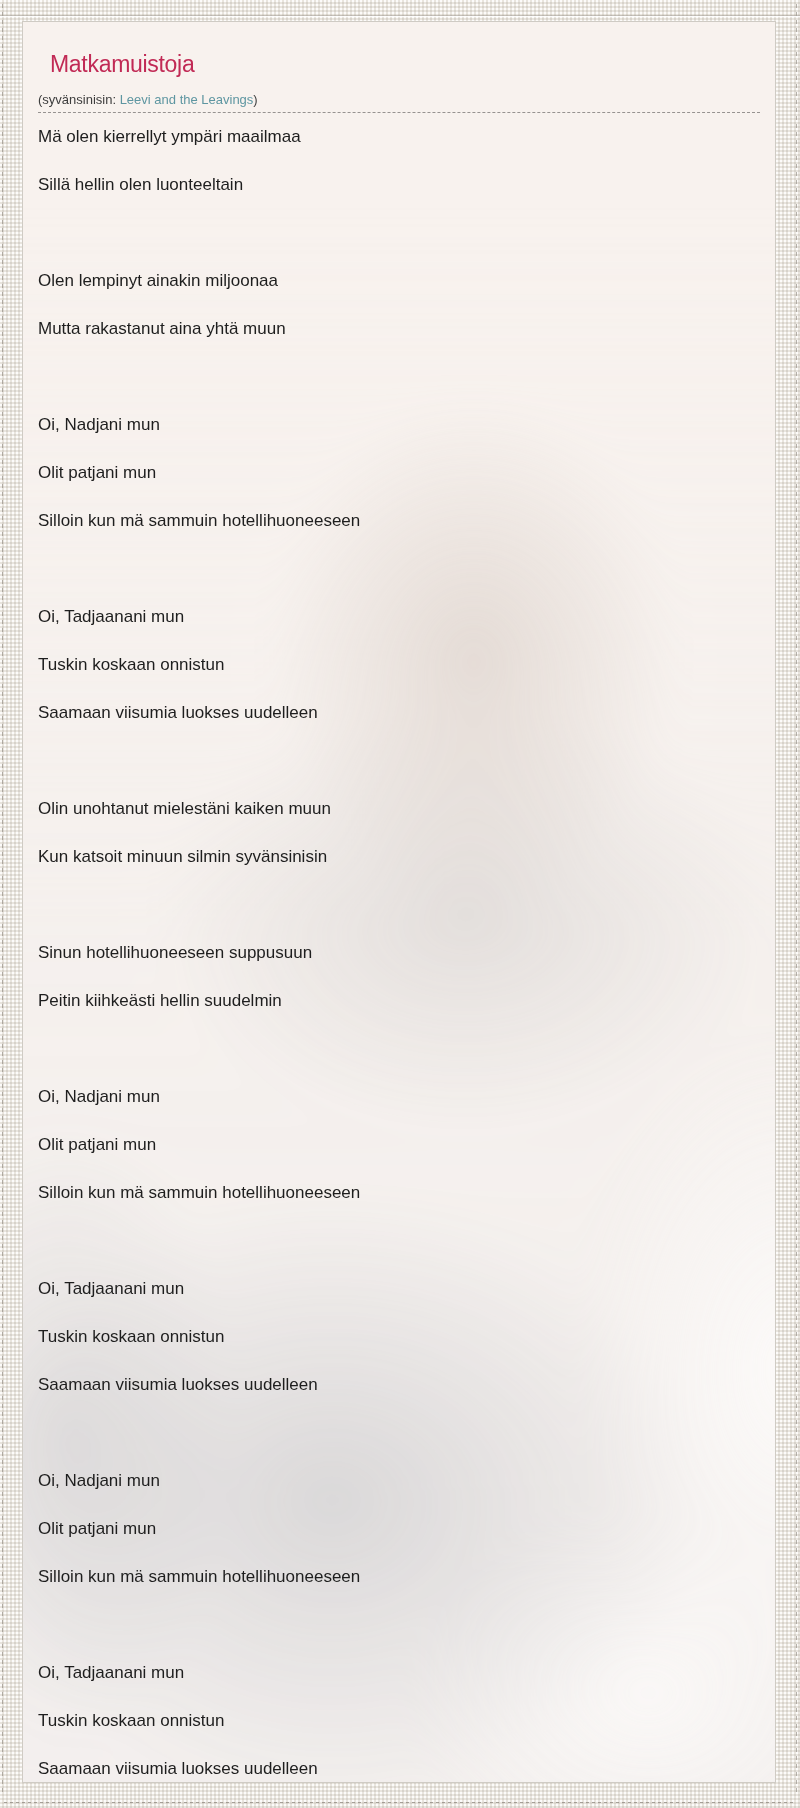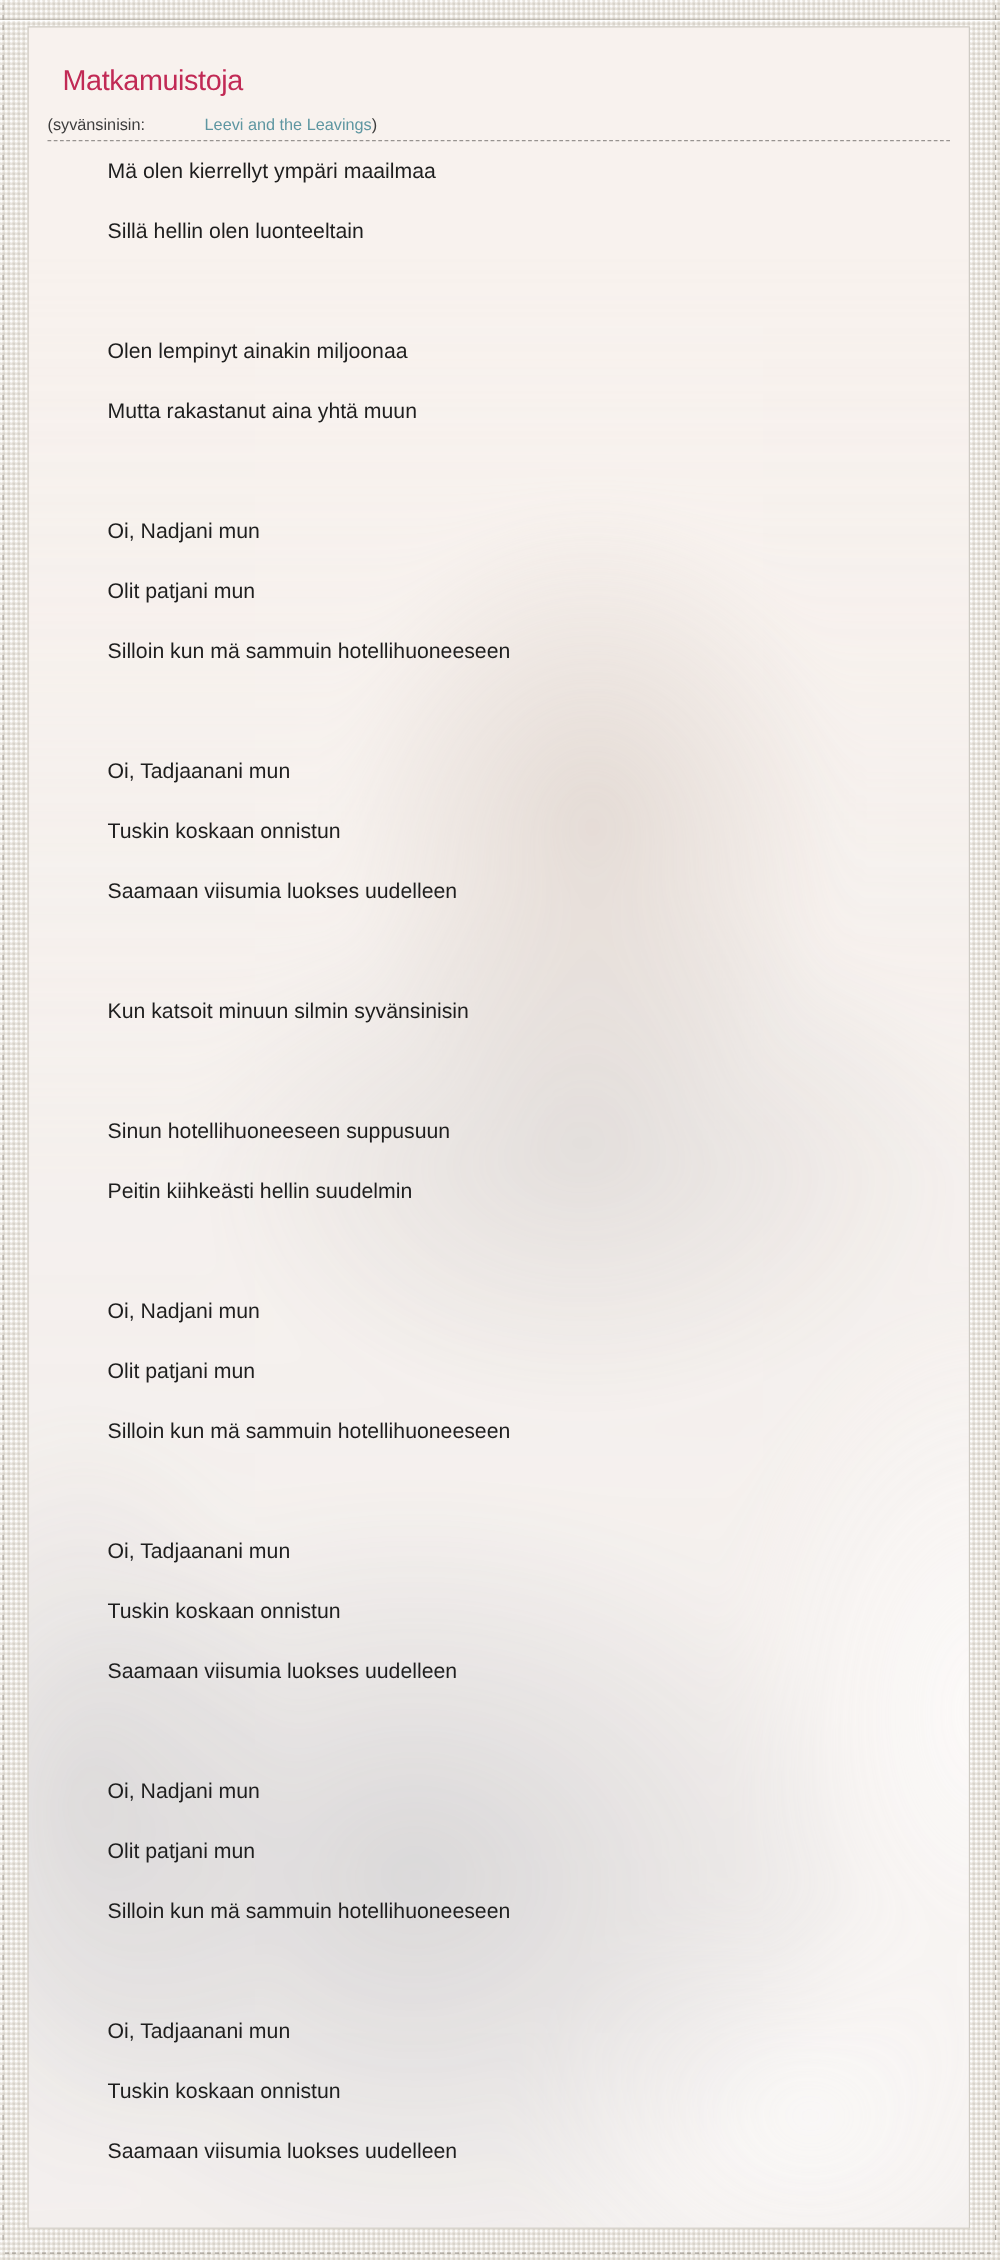--- a/index.html
+++ b/index.html
@@ -41,23 +41,23 @@
       linear-gradient(180deg, rgba(248,242,238,0) 0%, rgba(240,238,237,0.45) 45%, rgba(235,235,237,0.55) 100%);
     filter:blur(16px);
     opacity:0.75;
   }
   .inner{position:relative;padding:16px 15px 0 15px;}
   .title{
     margin:12px;font-size:23px;line-height:29px;font-weight:400;
     color:var(--title-color,#c12a55);letter-spacing:-0.3px;
   }
   .subtitle{font-size:13px;line-height:17px;color:#3d3d3d;}
-  .artist-link{color:var(--link-color,#5e96a1);text-decoration:none;cursor:pointer;margin-left:44px;}
+  .artist-link{color:var(--link-color,#5e96a1);text-decoration:none;cursor:pointer;}
   .separator{height:0;border-bottom:1px dashed #979390;margin-top:4px;}
-  .lyrics{font-size:17px;line-height:48px;color:var(--text-color,#1e1e1e);margin-left:48px;}
+  .lyrics{font-size:17px;line-height:48px;color:var(--text-color,#1e1e1e);}
   .stanza{margin:0 0 48px 0;}
   .stanza:last-child{margin-bottom:0;}
   .line{white-space:nowrap;}
 </style>
 </head>
 <body>
 
 <div class="stitch stitch-left"></div>
 <div class="stitch stitch-right"></div>
 <div class="stitch stitch-bottom"></div>
@@ -82,20 +82,21 @@
           <div class="line">Oi, Nadjani mun</div>
           <div class="line">Olit patjani mun</div>
           <div class="line">Silloin kun mä sammuin hotellihuoneeseen</div>
         </div>
         <div class="stanza">
           <div class="line">Oi, Tadjaanani mun</div>
           <div class="line">Tuskin koskaan onnistun</div>
           <div class="line">Saamaan viisumia luokses uudelleen</div>
         </div>
         <div class="stanza">
+          <div class="line">Olin unohtanut mielestäni kaiken muun</div>
           <div class="line">Kun katsoit minuun silmin syvänsinisin</div>
         </div>
         <div class="stanza">
           <div class="line">Sinun hotellihuoneeseen suppusuun</div>
           <div class="line">Peitin kiihkeästi hellin suudelmin</div>
         </div>
         <div class="stanza">
           <div class="line">Oi, Nadjani mun</div>
           <div class="line">Olit patjani mun</div>
           <div class="line">Silloin kun mä sammuin hotellihuoneeseen</div>

